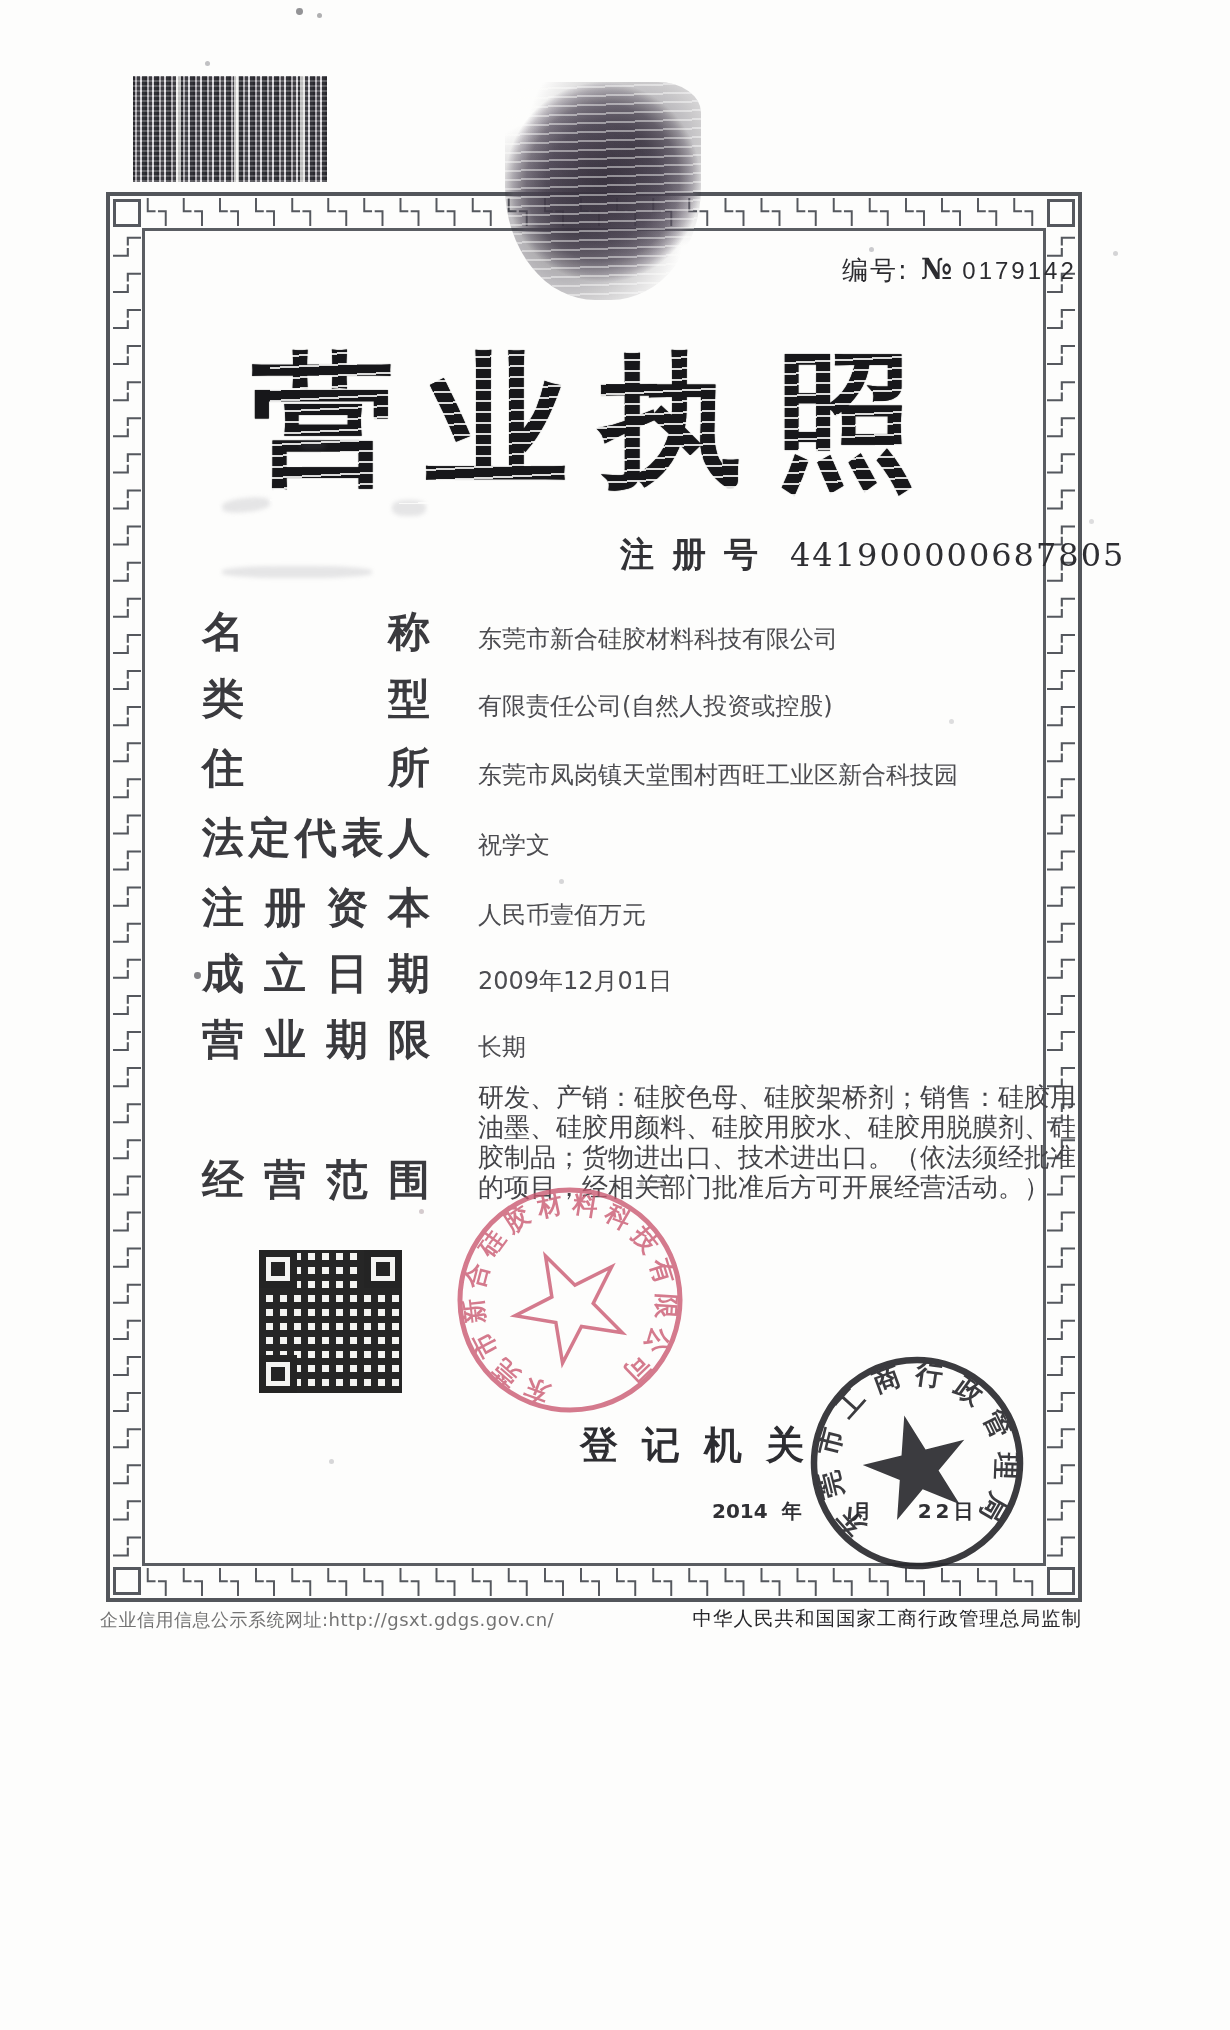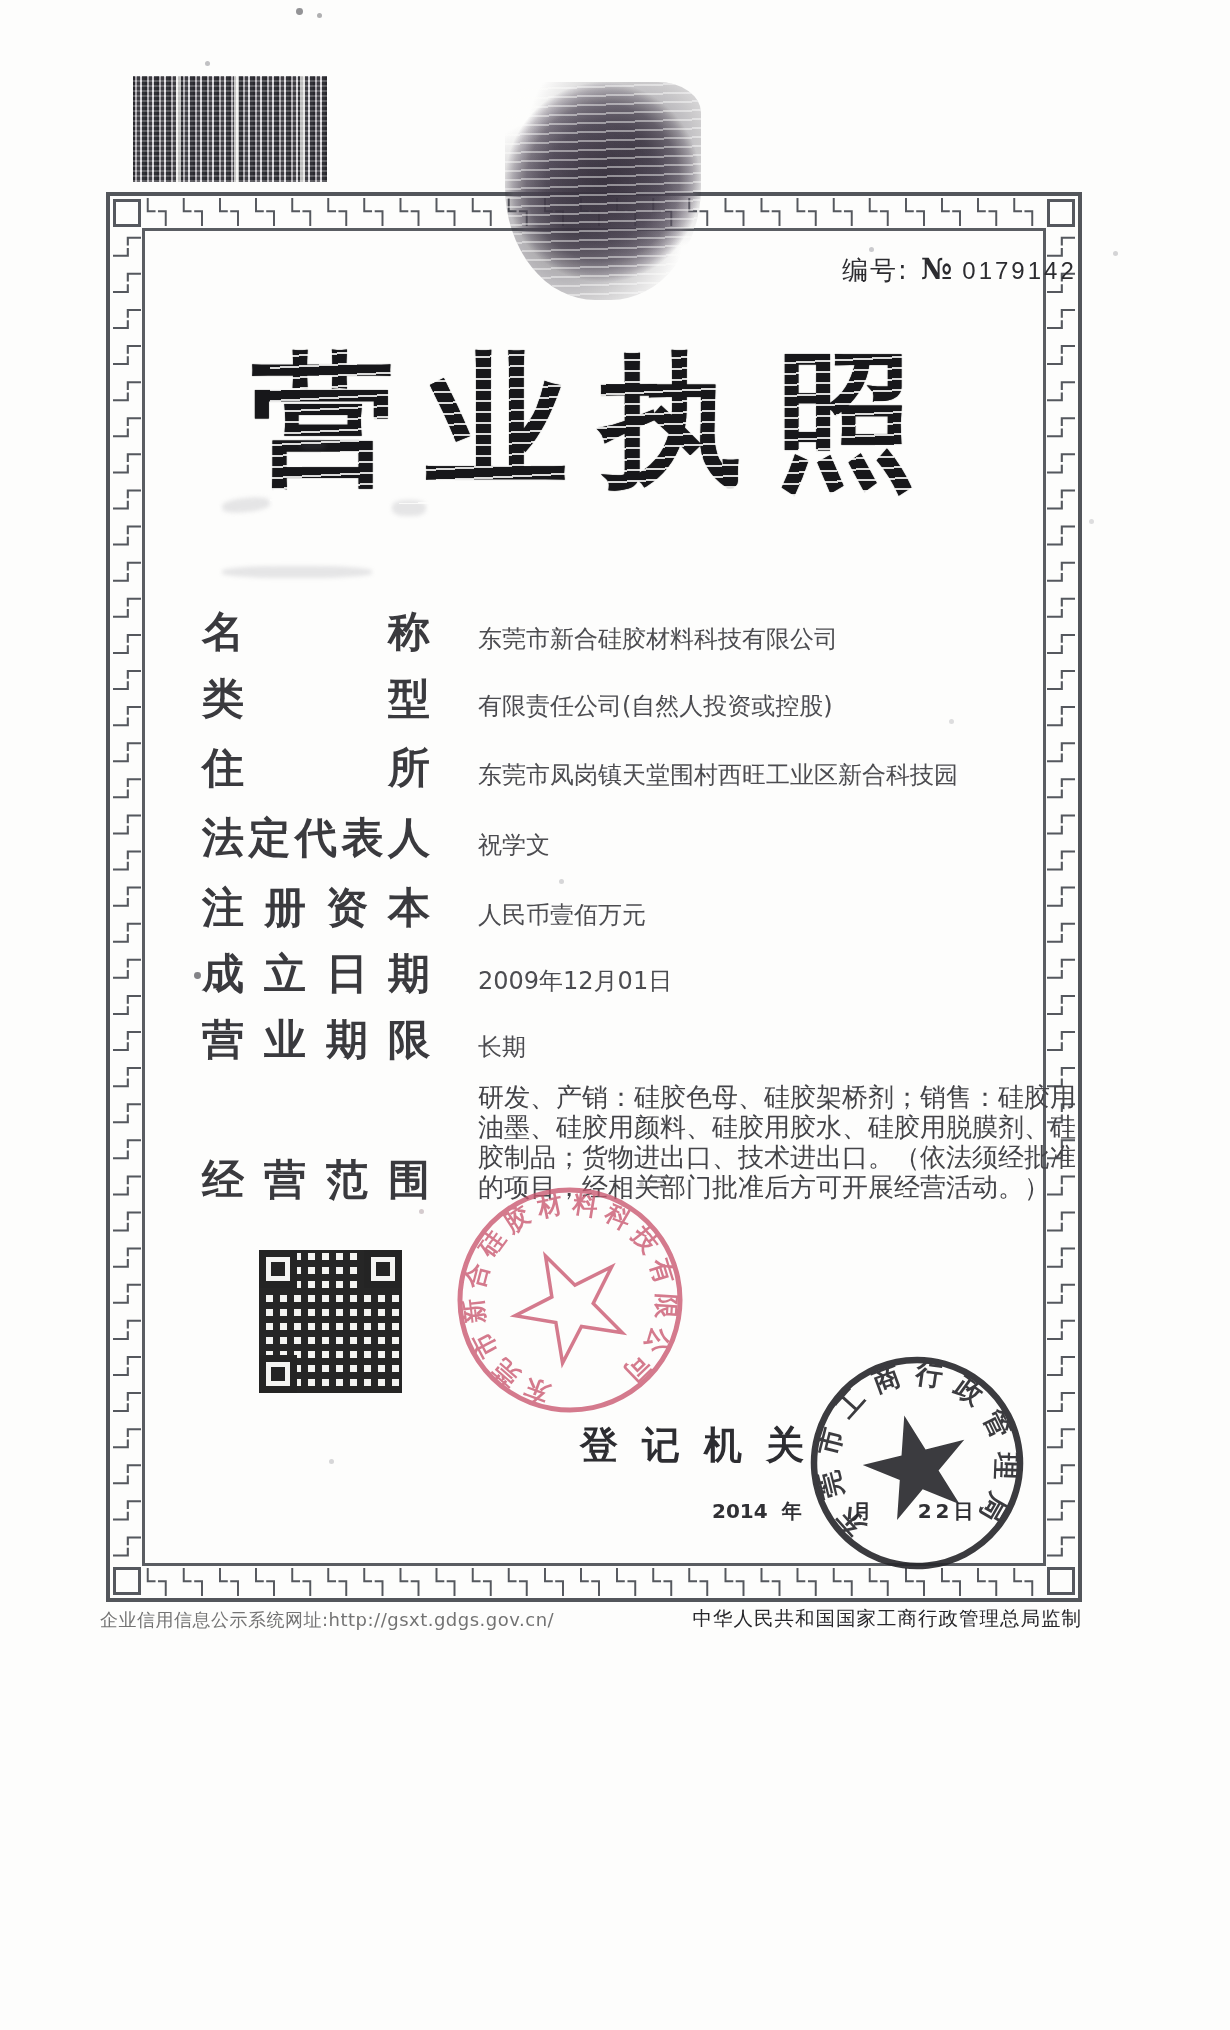--- a/index.html
+++ b/index.html
@@ -150,20 +150,24 @@
 
   <div class="serial">
     <span class="lab">编号:</span>
     <span class="numero">№</span>
     <span class="num">0179142</span>
   </div>
 
   <div class="cert-title">营业执照</div>
   <div class="title-streaks"></div>
 
+  <div class="regno">
+    <span class="lab">注册号</span>
+    <span class="val">441900000687805</span>
+  </div>
 
   <div class="field-row" style="top:610px">
     <div class="field-label">名称</div>
     <div class="field-value">东莞市新合硅胶材料科技有限公司</div>
   </div>
   <div class="field-row" style="top:677px">
     <div class="field-label">类型</div>
     <div class="field-value">有限责任公司(自然人投资或控股)</div>
   </div>
   <div class="field-row" style="top:746px">

